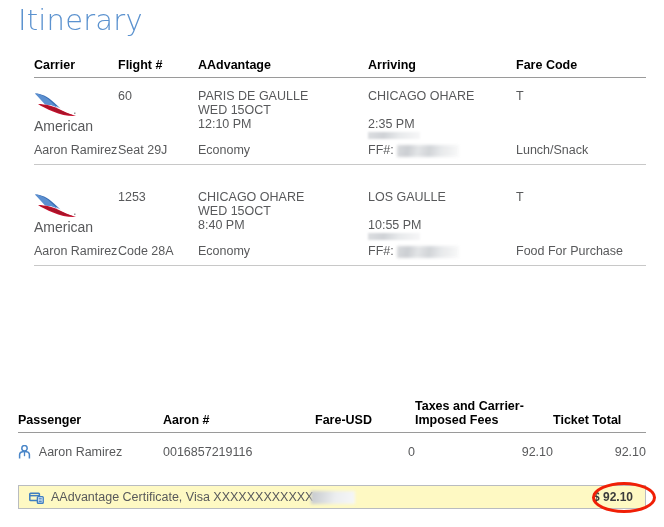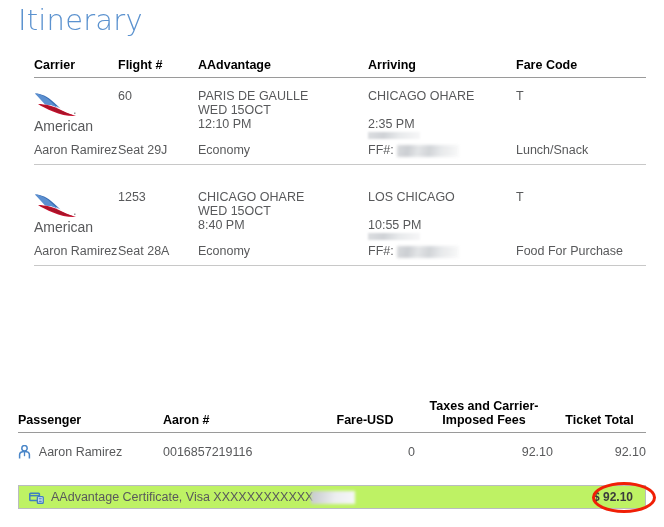--- a/index.html
+++ b/index.html
@@ -134,22 +134,22 @@
     top: 399px;
     left: 18px;
     width: 628px;
   }
   #receipt-table col.r-pass   { width: 145px; }
   #receipt-table col.r-ticket { width: 152px; }
   #receipt-table col.r-fare   { width: 100px; }
   #receipt-table col.r-tax    { width: 138px; }
   #receipt-table col.r-total  { width: 93px; }
 
-  #receipt-table th.right { text-align: center; }
-  #receipt-table th.tax-h { text-align: center; line-height: 14px; }
+  #receipt-table th.right { text-align: left; }
+  #receipt-table th.tax-h { text-align: left; line-height: 14px; }
   #receipt-table td.num   { text-align: right; font-size: 12.5px; }
 
   .rcpt-row td {
     padding-top: 12px;
     padding-bottom: 6px;
     font-size: 12.5px;
   }
   .pass-cell { white-space: nowrap; }
 
   .person-icon {
@@ -163,21 +163,21 @@
     margin-right: 7px;
   }
 
   
   #payment-row {
     position: absolute;
     left: 18px;
     top: 485px;
     width: 628px;
     height: 24px;
-    background: #bef264;
+    background: #fef9c3;
     border: 1px solid #b9bcc0;
     box-sizing: border-box;
   }
   #payment-row .pay-text {
     position: absolute;
     left: 10px;
     top: 4px;
     font-size: 12.5px;
     color: #58595b;
     white-space: nowrap;
@@ -289,32 +289,32 @@
           </svg>
           <span class="carrier-name">American</span>
         </td>
         <td>1253</td>
         <td>
           <span class="stack-line">CHICAGO OHARE</span>
           <span class="stack-line">WED 15OCT</span>
           <span class="stack-line">8:40 PM</span>
         </td>
         <td>
-          <span class="stack-line">LOS CHICAGO</span>
+          <span class="stack-line">LOS GAULLE</span>
           <span class="arr-blank"></span>
           <span class="stack-line">10:55 PM</span>
           <span class="redact-time"></span>
         </td>
         <td>T</td>
       </tr>
       <tr class="seg-sub">
         <td>
           <span class="pax-name">Aaron Ramirez</span>
         </td>
-        <td>Seat 28A</td>
+        <td>Code 28A</td>
         <td>Economy</td>
         <td><span>FF#:</span><span class="redact redact-ff"></span></td>
         <td>Food For Purchase</td>
       </tr>
 
     </tbody>
   </table>
 
 
   <table class="tbl" id="receipt-table">

